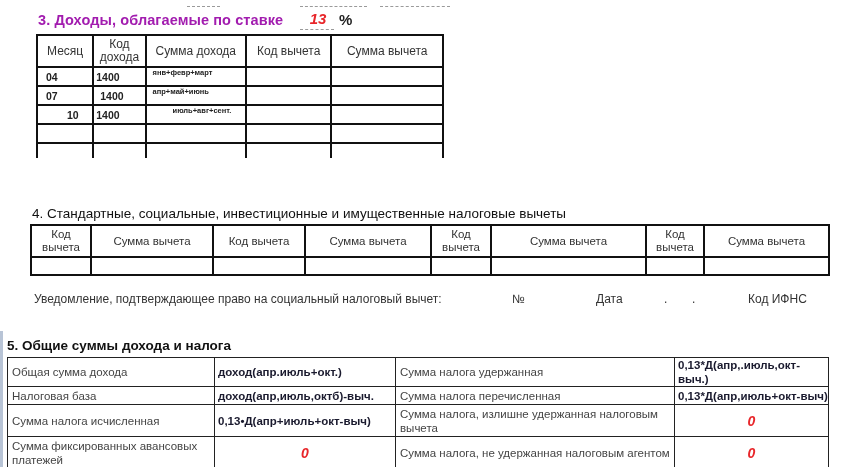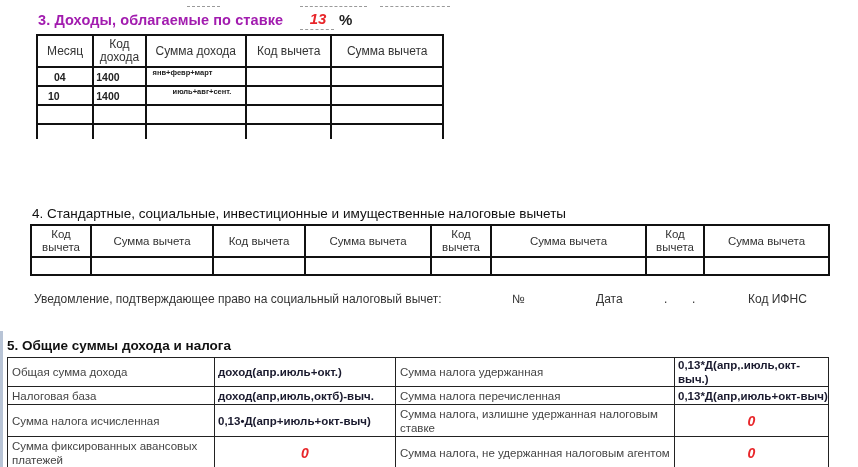--- a/index.html
+++ b/index.html
@@ -15,21 +15,21 @@
     .s3-title { left: 38px; top: 12px; font-size: 14.5px; font-weight: bold; color: #a21caf; letter-spacing: 0.1px; }
     .rate { left: 300px; top: 10px; width: 36px; text-align: center; font-size: 15px; font-weight: bold; font-style: italic; color: #e8262a; }
     .pct { left: 339px; top: 11px; font-size: 15px; font-weight: bold; color: #222; }
 
     table { border-collapse: collapse; table-layout: fixed; position: absolute; }
     td, th { border: 2px solid #111; padding: 0; font-weight: normal; overflow: hidden; }
 
     .t3 { left: 36px; top: 34px; width: 408px; }
     .t3 th { height: 30px; font-size: 12px; color: #333; text-align: center; line-height: 13px; margin-top: 44px; }
     .t3 td { height: 17px; font-size: 10.5px; font-weight: bold; color: #222; }
-    .t3 td.m { padding-left: 16px; }
+    .t3 td.m { padding-left: 8px; }
     .t3 td.c { padding-left: 2px; }
     .t3 td.s { font-size: 7.5px; padding-left: 6px; vertical-align: top; }
     .t3 tr.last td { border-bottom: none; height: 14px; }
 
     
     .s4-title { left: 32px; top: 206px; font-size: 13.5px; font-weight: normal; color: #111; }
     .t4 { left: 30px; top: 224px; width: 798px; }
     .t4 th { height: 30px; font-size: 11.5px; color: #333; text-align: center; line-height: 13px; }
     .t4 td { height: 16px; }
     .note { top: 292px; font-size: 12px; color: #333; }
@@ -74,21 +74,28 @@
     <th>Сумма вычета</th>
   </tr>
   <tr>
     <td class="m">04</td>
     <td class="c">1400</td>
     <td class="s">янв+февр+март</td>
     <td></td>
     <td></td>
   </tr>
   <tr>
-    <td class="m" style="padding-left:10px">10</td>
+    <td class="m">07</td>
+    <td class="c" style="padding-left:6px">1400</td>
+    <td class="s">апр+май+июнь</td>
+    <td></td>
+    <td></td>
+  </tr>
+  <tr>
+    <td class="m" style="padding-left:29px">10</td>
     <td class="c">1400</td>
     <td class="s" style="padding-left:26px">июль+авг+сент.</td>
     <td></td>
     <td></td>
   </tr>
   <tr>
     <td class="m"></td>
     <td class="c"></td>
     <td class="s"></td>
     <td></td>
@@ -165,21 +172,21 @@
   </tr>
   <tr style="height:18px">
     <td>Налоговая база</td>
     <td class="val v-small">доход(апр,июль,октб)-выч.</td>
     <td>Сумма налога перечисленная</td>
     <td class="val v-tiny">0,13*Д(апр,июль+окт-выч)</td>
   </tr>
   <tr style="height:32px">
     <td>Сумма налога исчисленная</td>
     <td class="val v-small">0,13•Д(апр+июль+окт-выч)</td>
-    <td>Сумма налога, излишне удержанная налоговым ставке</td>
+    <td>Сумма налога, излишне удержанная налоговым вычета</td>
     <td class="zero">0</td>
   </tr>
   <tr style="height:33px">
     <td>Сумма фиксированных авансовых платежей</td>
     <td class="zero">0</td>
     <td>Сумма налога, не удержанная налоговым агентом</td>
     <td class="zero">0</td>
   </tr>
 </tbody>
   </table>

